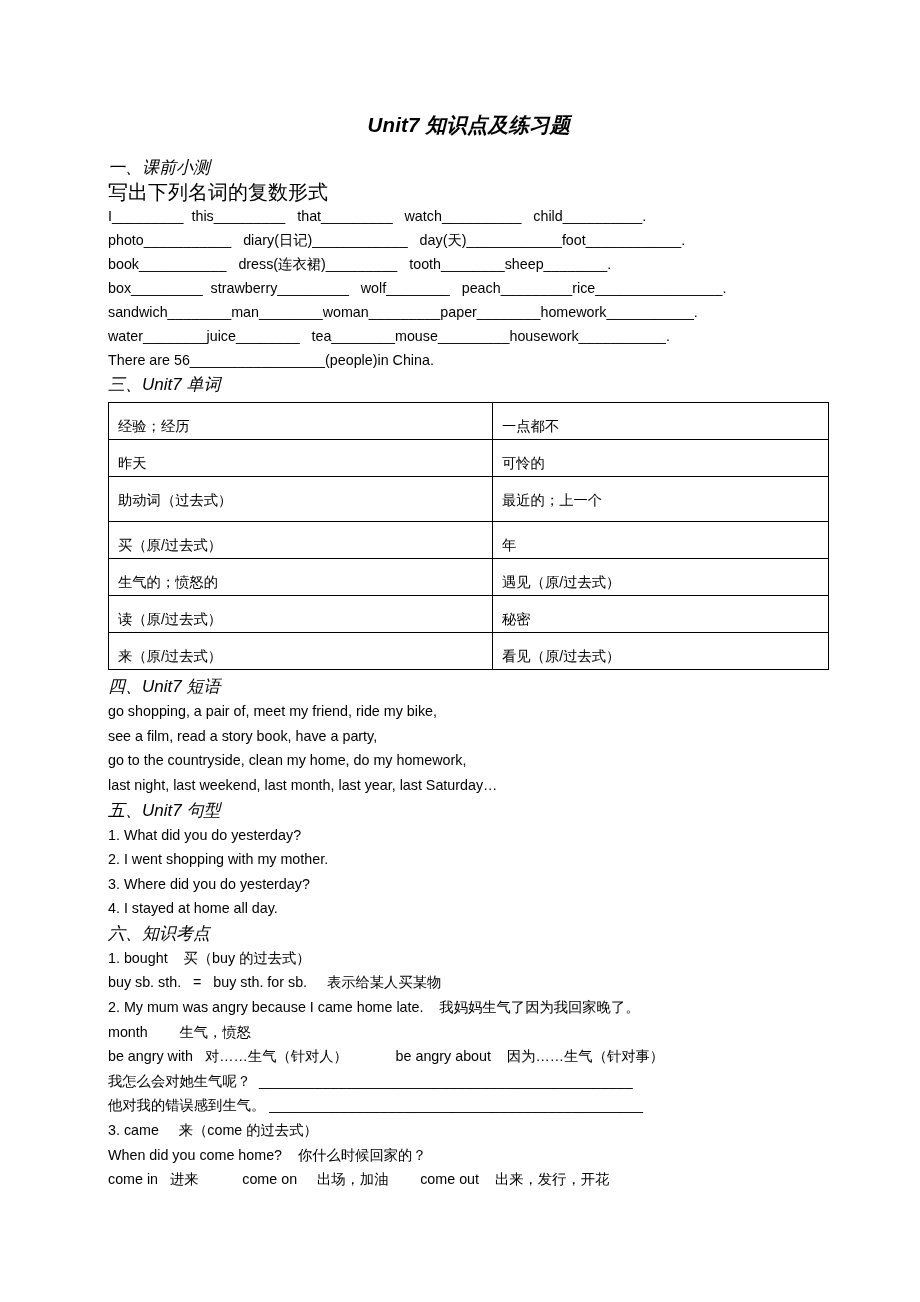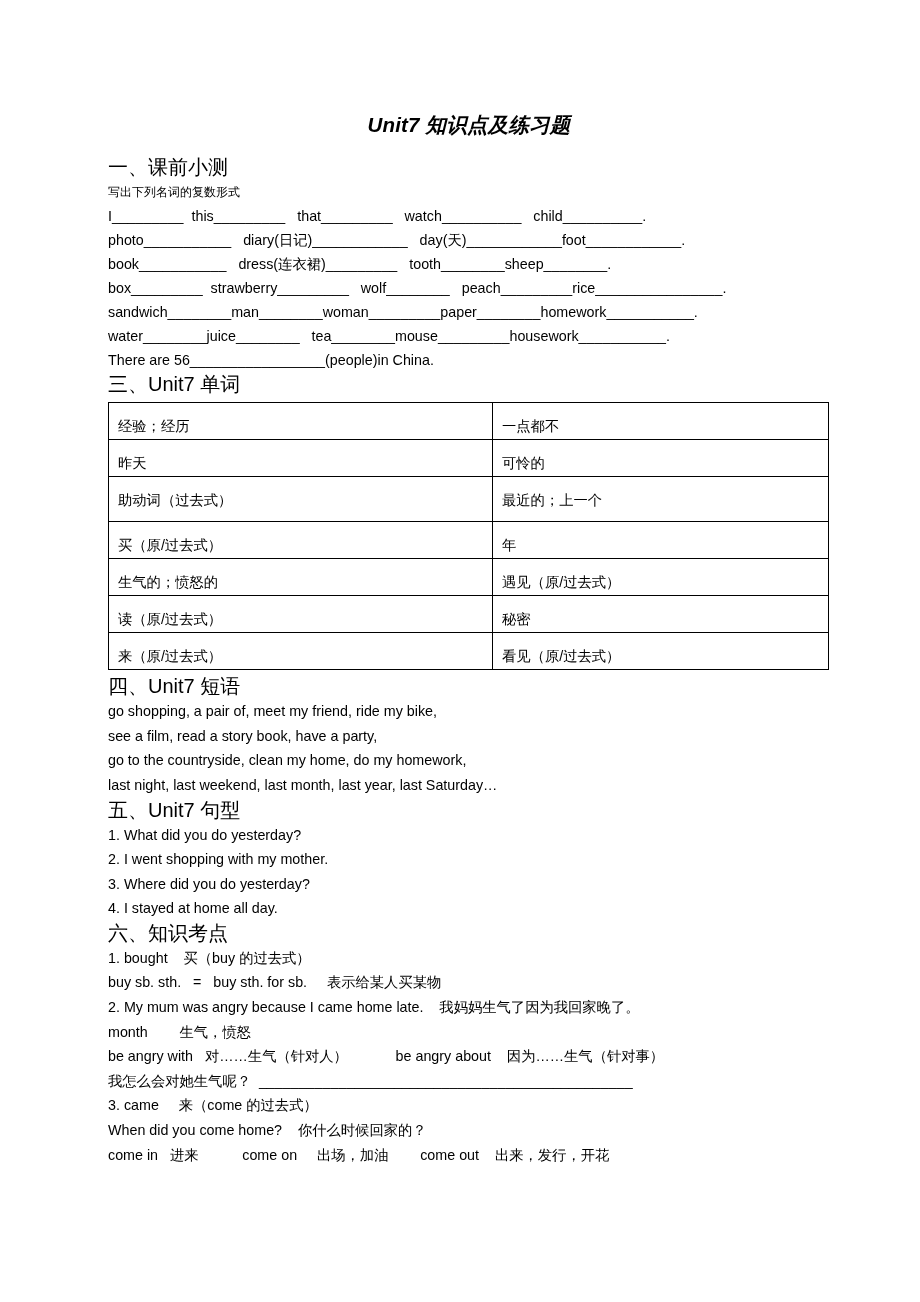--- a/index.html
+++ b/index.html
@@ -42,30 +42,31 @@
   }
 
   
   .line {
     font-size: 14.3px;
     line-height: 24px;
     white-space: pre-wrap;
     margin: 0;
   }
   .line-cn {
-    font-size: 12px;
+    font-size: 20px;
     line-height: 24.5px;
     white-space: pre-wrap;
     margin: 0;
   }
   .sec-head {
-    font-size: 20px;
+    font-size: 17px;
     line-height: 25px;
     white-space: pre-wrap;
     margin: 0;
+    font-style: italic;
   }
 
   
   .blanks { white-space: pre-wrap; }
 
   
   .block { margin: 0; }
   .block-phrases .line { line-height: 24.6px; }
   .block-sentences .line { line-height: 24.6px; }
   .block-points .line { line-height: 24.6px; }
@@ -170,20 +171,21 @@
       <div>
         <div class="line">1. bought    买（buy 的过去式）</div>
         <div class="line">buy sb. sth.   =   buy sth. for sb.     表示给某人买某物</div>
       </div>
 
       <div>
         <div class="line">2. My mum was angry because I came home late.    我妈妈生气了因为我回家晚了。</div>
         <div class="line">month        生气，愤怒</div>
         <div class="line">be angry with   对……生气（针对人）            be angry about    因为……生气（针对事）</div>
         <div class="line blanks">我怎么会对她生气呢？  _______________________________________________</div>
+        <div class="line blanks">他对我的错误感到生气。 _______________________________________________</div>
       </div>
 
       <div>
         <div class="line">3. came     来（come 的过去式）</div>
         <div class="line">When did you come home?    你什么时候回家的？</div>
         <div class="line">come in   进来           come on     出场，加油        come out    出来，发行，开花</div>
       </div>
     </div>
 
   </div>

